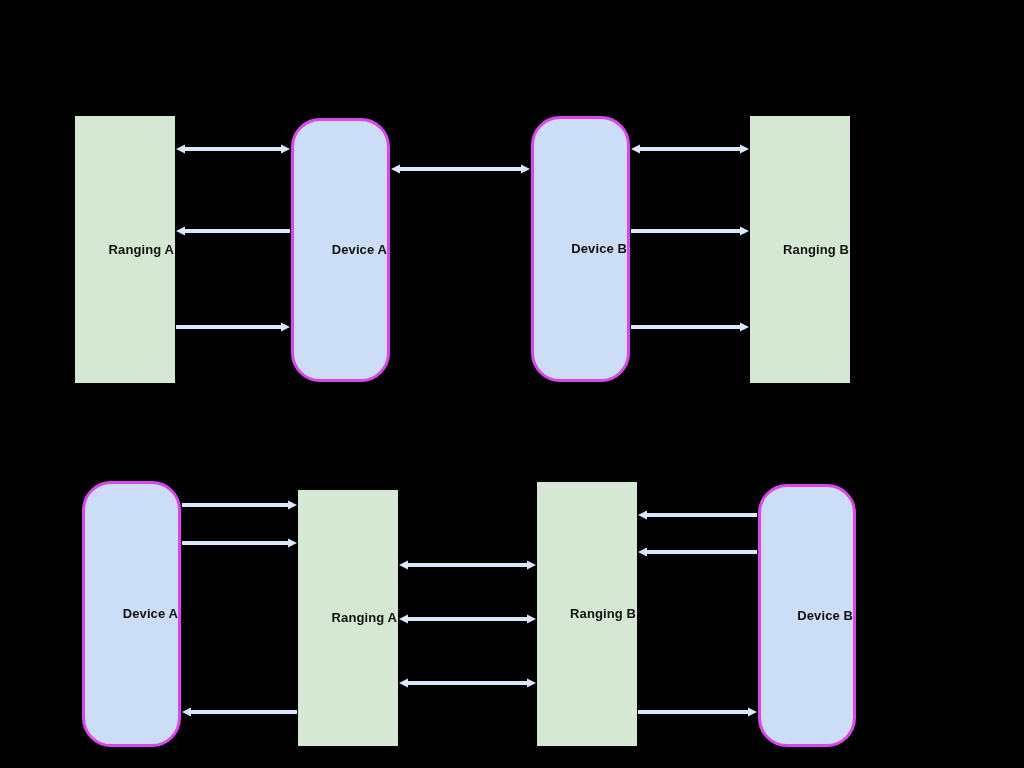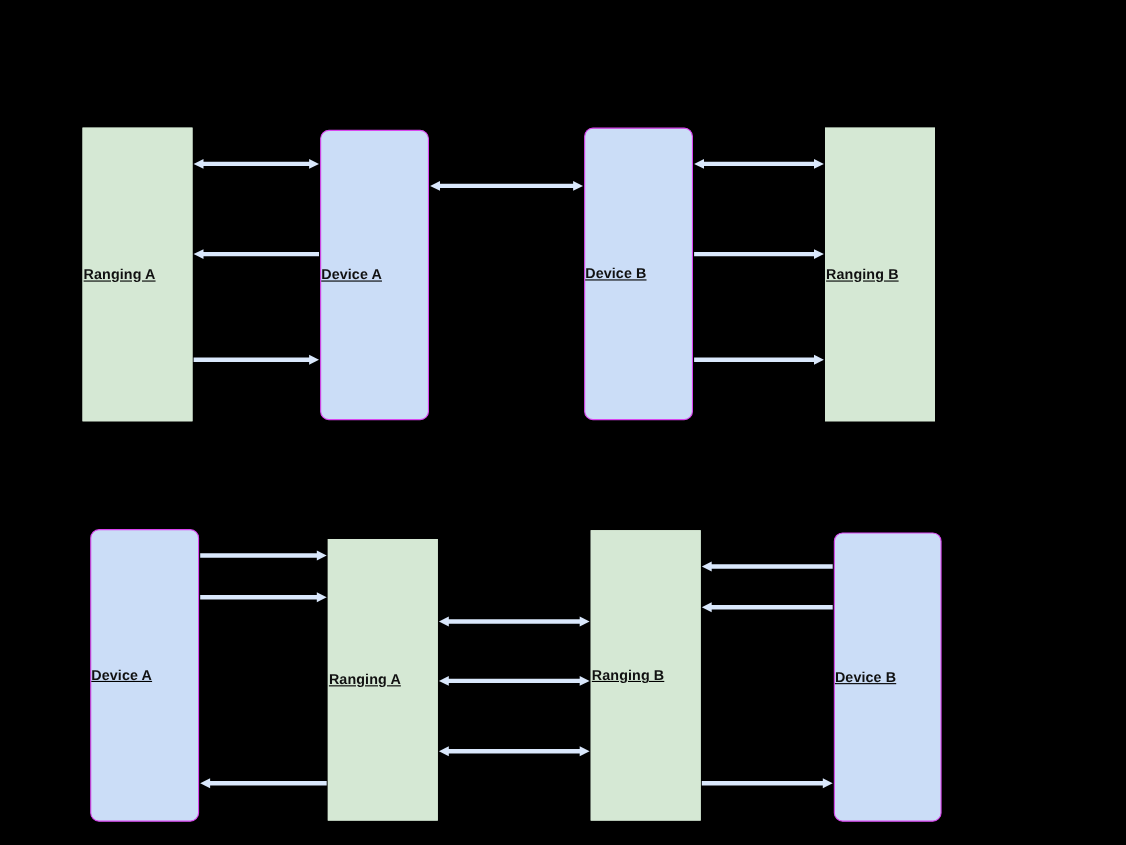--- a/index.html
+++ b/index.html
@@ -18,41 +18,40 @@
     position: relative;
     width: 1024px;
     height: 768px;
     background: #000000;
   }
   .node {
     position: absolute;
     box-sizing: border-box;
     display: flex;
     align-items: center;
-    justify-content: flex-start;
+    justify-content: flex-end;
     text-align: center;
-    text-decoration: underline;
   }
   .node .node-label {
     font-size: 13px;
     font-weight: bold;
     color: #111111;
     letter-spacing: 0.1px;
     line-height: 1.2;
     user-select: none;
   }
   .node.green {
     background: #d5e8d4;
     border: 1px solid #d5e8d4;
     border-radius: 0;
   }
   .node.blue {
     background: #cbddf7;
-    border: 1px solid #d946ef;
-    border-radius: 8px;
+    border: 3px solid #d946ef;
+    border-radius: 29px;
   }
   .edge {
     position: absolute;
     height: 14px;
     pointer-events: none;
   }
   .edge svg {
     display: block;
     overflow: visible;
   }

